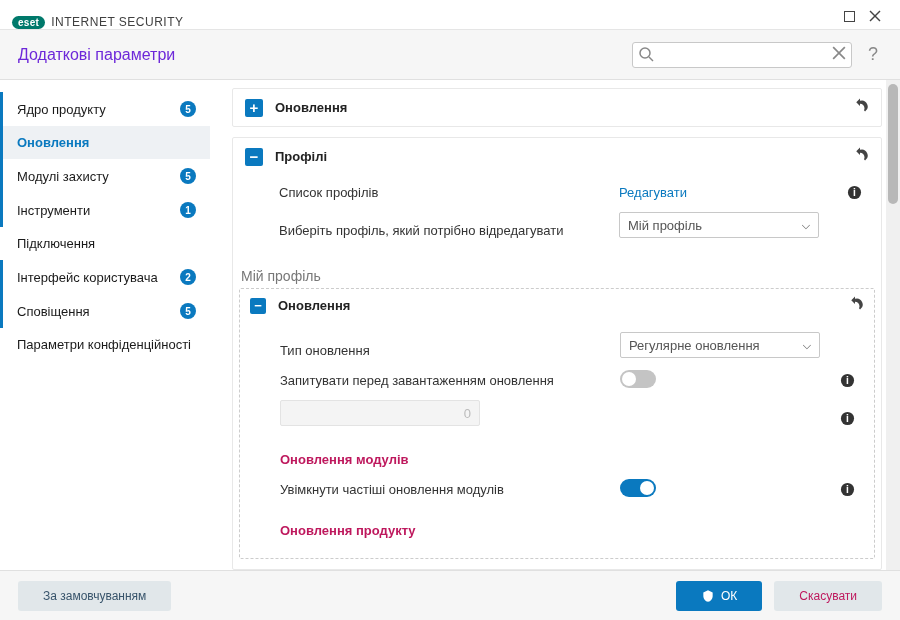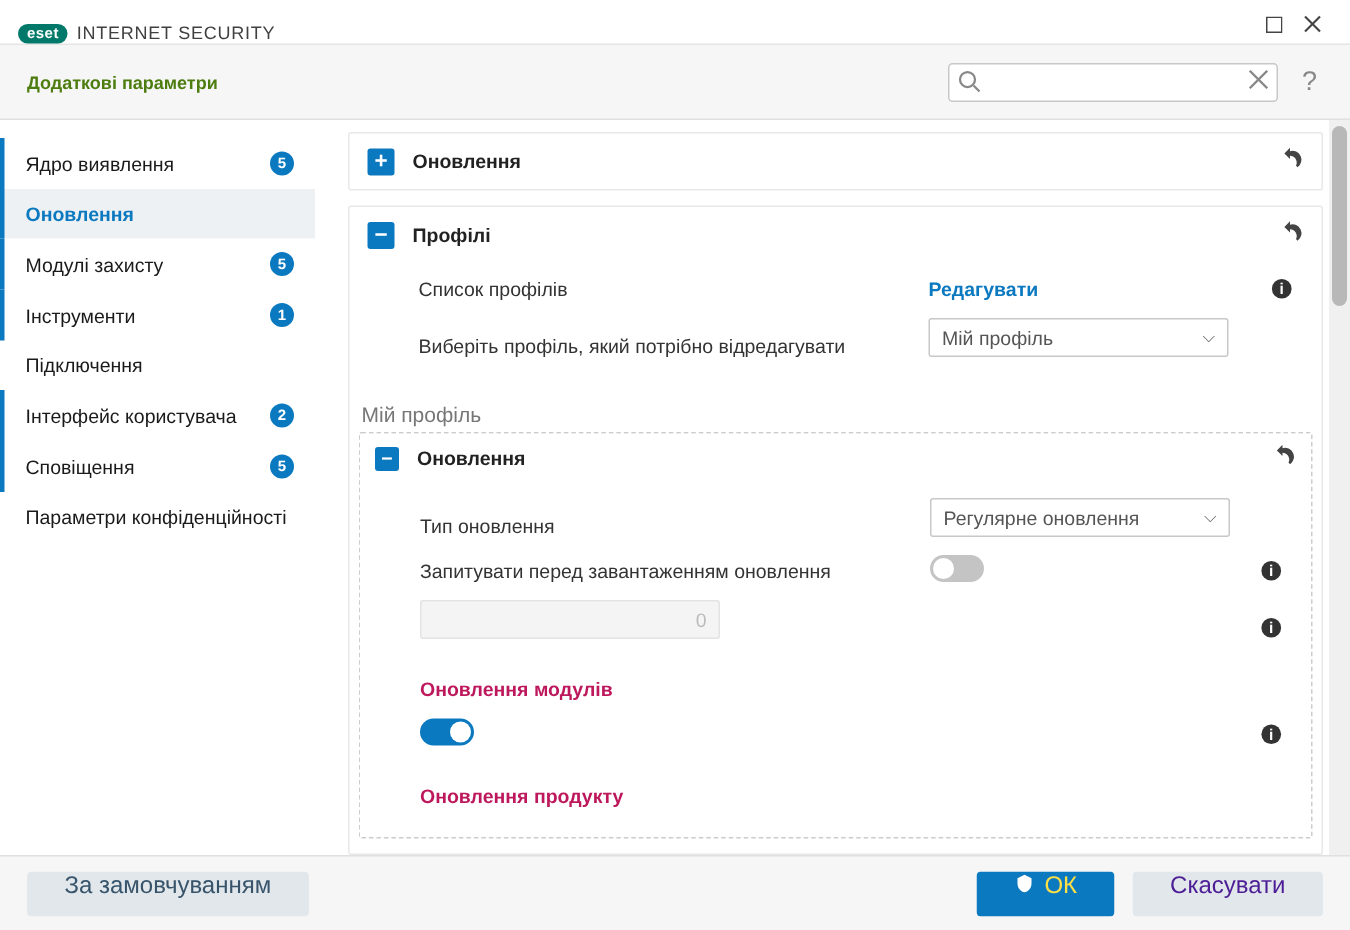--- a/index.html
+++ b/index.html
@@ -6,21 +6,21 @@
   body { width: 900px; height: 620px; background: #fff; overflow: hidden; font-size: 13px; color: #333; }
 
   .titlebar { height: 30px; display: flex; align-items: flex-end; padding: 0 12px; border-bottom: 1px solid #e5e5e5; }
   .titlebar .logo { display: flex; align-items: center; gap: 6px; }
   .titlebar .logo-badge { font-size: 10px; font-weight: bold; background: #00796b; color: #fff; border-radius: 8px; padding: 1px 6px; letter-spacing: 0.3px;}
   .titlebar .logo-text { font-size: 12px; letter-spacing: 0.5px; color: #404040; }
   .titlebar .spacer { flex: 1; }
   .titlebar .winbtn { width: 26px; height: 26px; display: flex; align-items: center; justify-content: center; color: #444; cursor: pointer; }
 
   .header { height: 50px; background: #f6f6f6; border-bottom: 1px solid #e0e0e0; display: flex; align-items: center; padding: 0 18px; gap: 12px; }
-  .header h1 { font-size: 12px; font-weight: 700; color: #4d7c0f; }
+  .header h1 { font-size: 16px; font-weight: 400; color: #6d28d9; }
   .header .spacer { flex: 1; }
   .search-box { position: relative; width: 220px; }
   .search-box input { width: 100%; height: 26px; border: 1px solid #c8c8c8; border-radius: 3px; padding: 0 28px 0 28px; font-size: 13px; }
   .search-box .s-icon { position: absolute; left: 6px; top: 4px; color: #888; }
   .search-box .c-icon { position: absolute; right: 6px; top: 4px; color: #888; cursor: pointer; }
   .help-icon { font-size: 18px; color: #888; cursor: pointer; padding: 0 4px; }
 
   .body { display: flex; height: 490px; }
   .sidebar { width: 210px; padding: 12px 0; background: #fff; }
   .sidebar-item { display: flex; align-items: center; padding: 9px 14px; cursor: pointer; border-left: 3px solid transparent; position: relative; }
@@ -42,21 +42,21 @@
   .panel-head .undo { cursor: pointer; color: #444; }
   .panel-body { padding: 4px 12px 14px 46px; }
 
   .row { display: flex; align-items: flex-end; padding: 6px 0; gap: 10px; }
   .row .rlabel { flex: 0 0 330px; color: #333; }
   .row .rlabel.disabled { color: #aaa; }
   .row .rcontrol { flex: 1; display: flex; align-items: center; }
   .row .info { width: 22px; text-align: center; cursor: pointer; }
   .info svg { display: block; }
 
-  .link { color: #0a79bf; cursor: pointer; font-weight: bold; }
+  .link { color: #0a79bf; cursor: pointer; }
 
   .select { border: 1px solid #c8c8c8; height: 26px; width: 200px; padding: 0 8px; display: flex; align-items: center; justify-content: space-between; background: #fff; cursor: pointer; border-radius: 2px;}
   .select .chev { color: #666; font-size: 11px; }
   .select .sval { color: #555; }
 
   .text-input-dis { border: 1px solid #e3e3e3; background: #f4f4f4; height: 26px; width: 200px; padding: 0 8px; text-align: right; color: #bbb; display: flex; align-items: center; justify-content: flex-end; border-radius: 2px;}
 
   .toggle { width: 36px; height: 18px; border-radius: 9px; position: relative; cursor: pointer; }
   .toggle.off { background: #c4c4c4; }
   .toggle.on { background: #0a79bf; }
@@ -67,24 +67,24 @@
   .subhead { font-weight: 600; color: #be185d; margin: 20px 0 6px 0; }
   .section-label { color: #777; font-size: 14px; margin: 10px 0 4px -4px; }
 
   .nested { border: 1px dashed #ccc; border-radius: 2px; margin-top: 4px; }
   .nested .panel-head { padding: 6px 10px; }
   .nested .panel-head .toggle-box { width: 16px; height: 16px; font-size: 13px; }
   .nested-body { padding: 4px 12px 14px 40px; }
 
   .footer { height: 50px; background: #f6f6f6; border-top: 1px solid #e0e0e0; display: flex; align-items: center; padding: 0 18px; gap: 12px; }
   .footer .spacer { flex: 1; }
-  .btn { height: 30px; border-radius: 3px; padding: 0 24px; display: inline-flex; align-items: flex-start; gap: 6px; cursor: pointer; font-size: 16px; border: 1px solid transparent;}
+  .btn { height: 30px; border-radius: 3px; padding: 0 24px; display: inline-flex; align-items: center; gap: 6px; cursor: pointer; font-size: 12px; border: 1px solid transparent;}
   .btn.default { background: #e1e7ea; color: #38546b; }
-  .btn.primary { background: #0a79bf; color: #fde047; }
-  .btn.secondary { background: #e1e7ea; color: #4c1d95; }
+  .btn.primary { background: #0a79bf; color: #ffffff; }
+  .btn.secondary { background: #e1e7ea; color: #be185d; }
 </style>
 </head>
 <body>
 
 <div class="titlebar">
   <div class="logo">
     <span class="logo-badge">eset</span>
     <span class="logo-text">INTERNET SECURITY</span>
   </div>
   <div class="spacer"></div>
@@ -118,21 +118,21 @@
           <line x1="11" y1="1" x2="1" y2="11" stroke="#888" stroke-width="1.4"></line>
         </svg>
     </span>
   </div>
   <div class="help-icon">?</div>
 </div>
 
 <div class="body">
   <div class="sidebar">
     <div class="sidebar-item marked">
-      <span class="label">Ядро виявлення</span>
+      <span class="label">Ядро продукту</span>
       <span class="badge">5</span>
     </div>
     <div class="sidebar-item marked active">
       <span class="label">Оновлення</span>
     </div>
     <div class="sidebar-item marked">
       <span class="label">Модулі захисту</span>
       <span class="badge">5</span>
     </div>
     <div class="sidebar-item marked">
@@ -251,20 +251,21 @@
               <div class="info">
                 <svg width="15" height="15" viewBox="0 0 16 16">
                     <circle cx="8" cy="8" r="7" fill="#333"></circle>
                     <text x="8" y="12" text-anchor="middle" font-size="11" font-weight="bold" fill="#fff" font-family="Georgia">i</text>
                   </svg>
               </div>
             </div>
 
             <div class="subhead">Оновлення модулів</div>
             <div class="row">
+              <div class="rlabel">Увімкнути частіші оновлення модулів</div>
               <div class="rcontrol">
                 <div class="toggle on">
                     <div class="knob"></div>
                   </div>
               </div>
               <div class="info">
                 <svg width="15" height="15" viewBox="0 0 16 16">
                     <circle cx="8" cy="8" r="7" fill="#333"></circle>
                     <text x="8" y="12" text-anchor="middle" font-size="11" font-weight="bold" fill="#fff" font-family="Georgia">i</text>
                   </svg>

